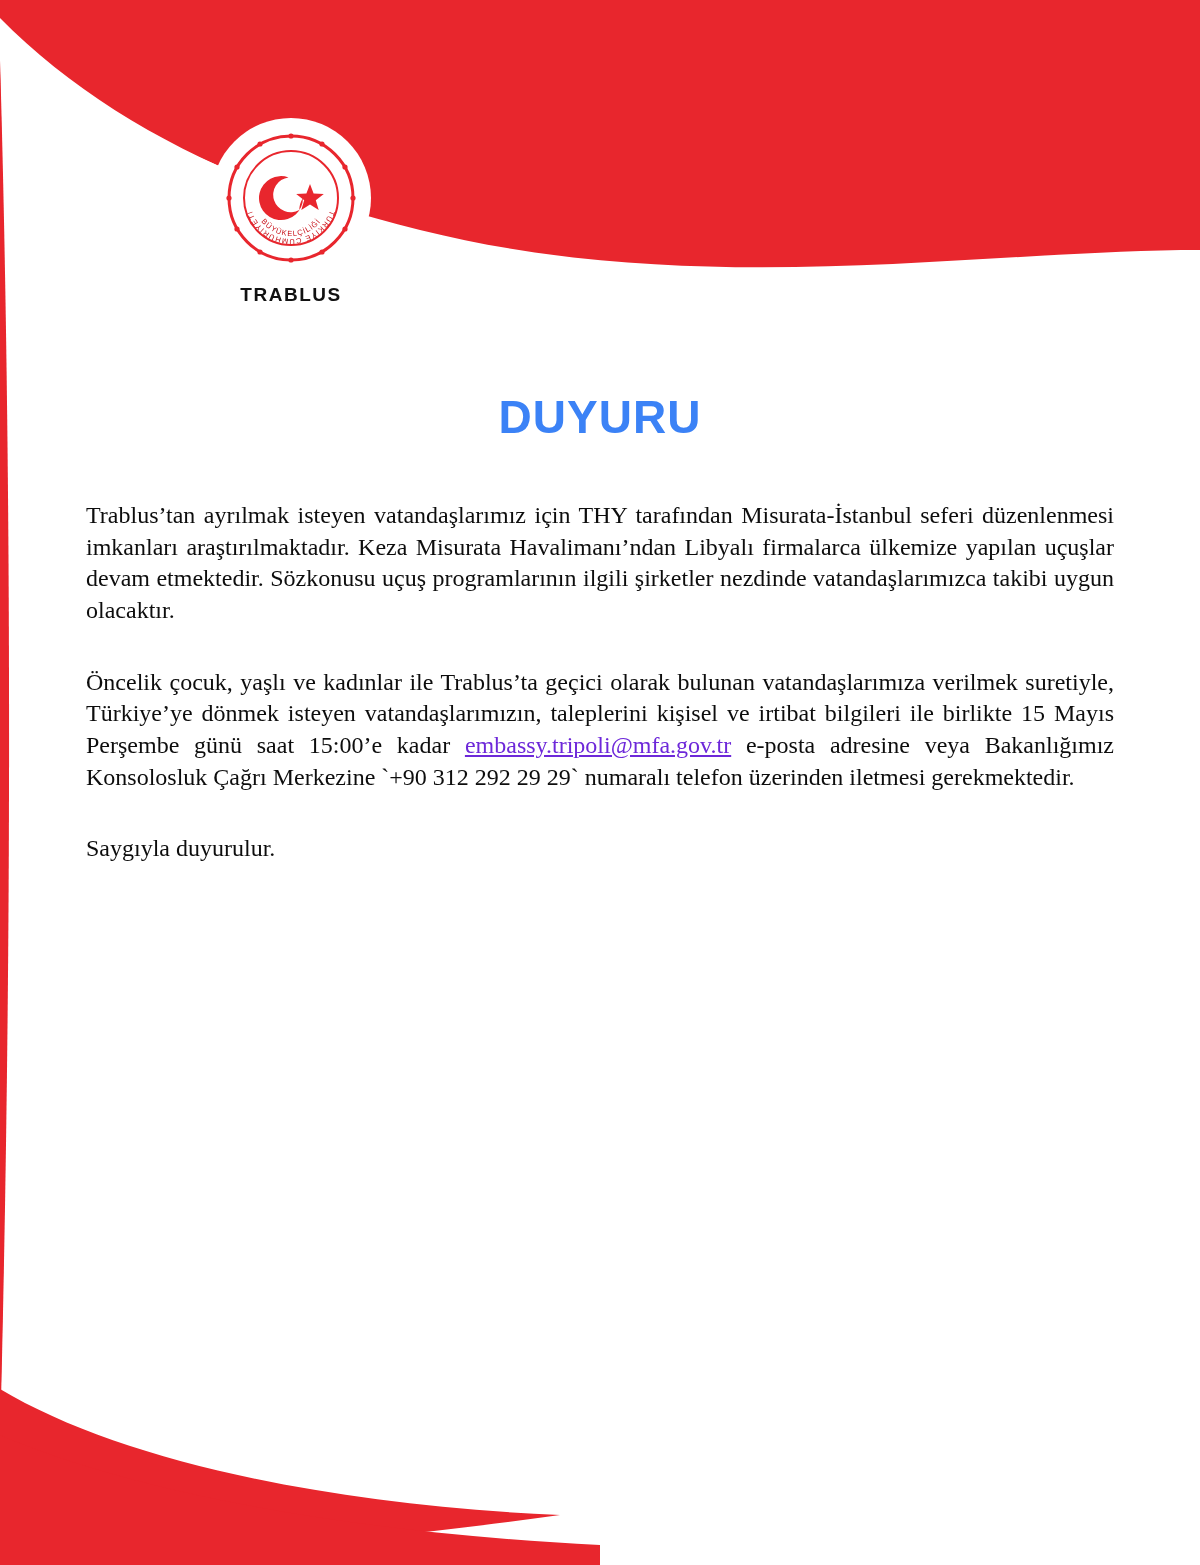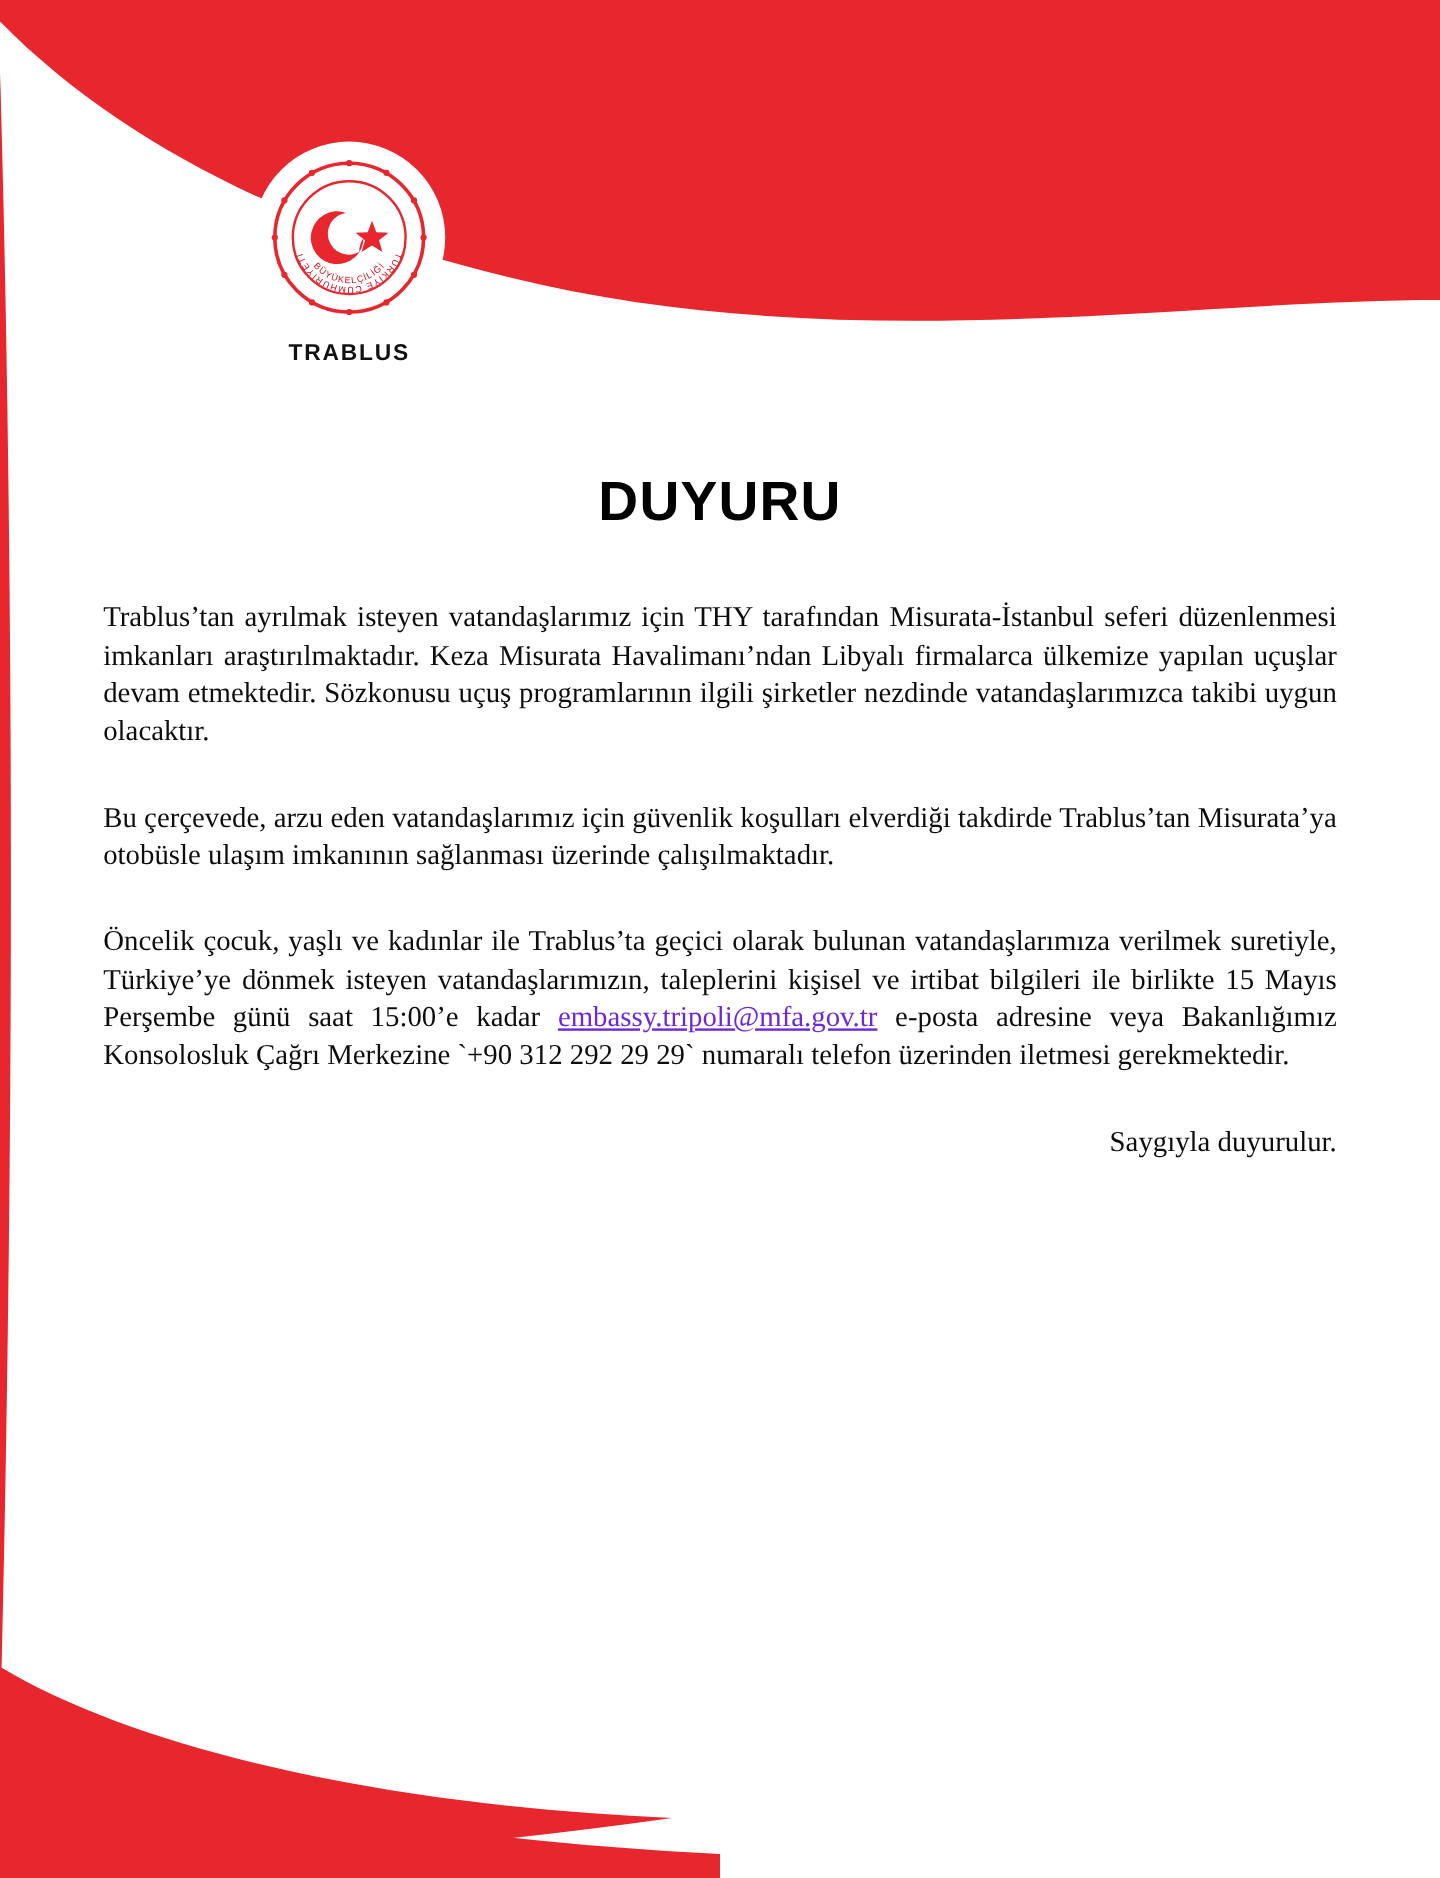--- a/index.html
+++ b/index.html
@@ -82,34 +82,34 @@
     top: 390px;
     left: 86px;
     width: 1028px;
   }
   .doc-title {
     text-align: center;
     font-family: "Liberation Sans", sans-serif;
     font-weight: bold;
     font-size: 46px;
     letter-spacing: 1px;
-    color: #000000;
+    color: #3b82f6;
     margin: 0 0 56px 0;
   }
   .para {
     font-family: "Liberation Serif", serif;
     font-size: 24px;
     line-height: 1.32;
     text-align: justify;
     text-justify: inter-word;
     margin: 0 0 40px 0;
     color: #0d0d0d;
   }
   .para.last {
-    text-align: right;
+    text-align: left;
     margin-bottom: 4px;
   }
   .email-link {
     color: #6d28d9;
     text-decoration: underline;
   }
 </style>
 </head>
 <body>
 
@@ -174,21 +174,20 @@
     </div>
     <div class="logo-caption">TRABLUS</div>
   </div>
 
   <div class="doc">
 
     <h1 class="doc-title">DUYURU</h1>
 
     <p class="para">Trablus’tan ayrılmak isteyen vatandaşlarımız için THY tarafından Misurata-İstanbul seferi düzenlenmesi imkanları araştırılmaktadır. Keza Misurata Havalimanı’ndan Libyalı firmalarca ülkemize yapılan uçuşlar devam etmektedir. Sözkonusu uçuş programlarının ilgili şirketler nezdinde vatandaşlarımızca takibi uygun olacaktır.</p>
 
-    <p class="para">Bu çerçevede, arzu eden vatandaşlarımız için güvenlik koşulları elverdiği takdirde Trablus’tan Misurata’ya otobüsle ulaşım imkanının sağlanması üzerinde çalışılmaktadır.</p>
 
     <p class="para">
       <span>Öncelik çocuk, yaşlı ve kadınlar ile Trablus’ta geçici olarak bulunan vatandaşlarımıza verilmek suretiyle, Türkiye’ye dönmek isteyen vatandaşlarımızın, taleplerini kişisel ve irtibat bilgileri ile birlikte 15 Mayıs Perşembe günü saat 15:00’e kadar </span><a class="email-link" href="#">embassy.tripoli@mfa.gov.tr</a><span> e-posta adresine veya Bakanlığımız Konsolosluk Çağrı Merkezine `+90 312 292 29 29` numaralı telefon üzerinden iletmesi gerekmektedir.</span>
     </p>
 
     <p class="para last">Saygıyla duyurulur.</p>
   </div>
 </div>
 
 </body></html>

